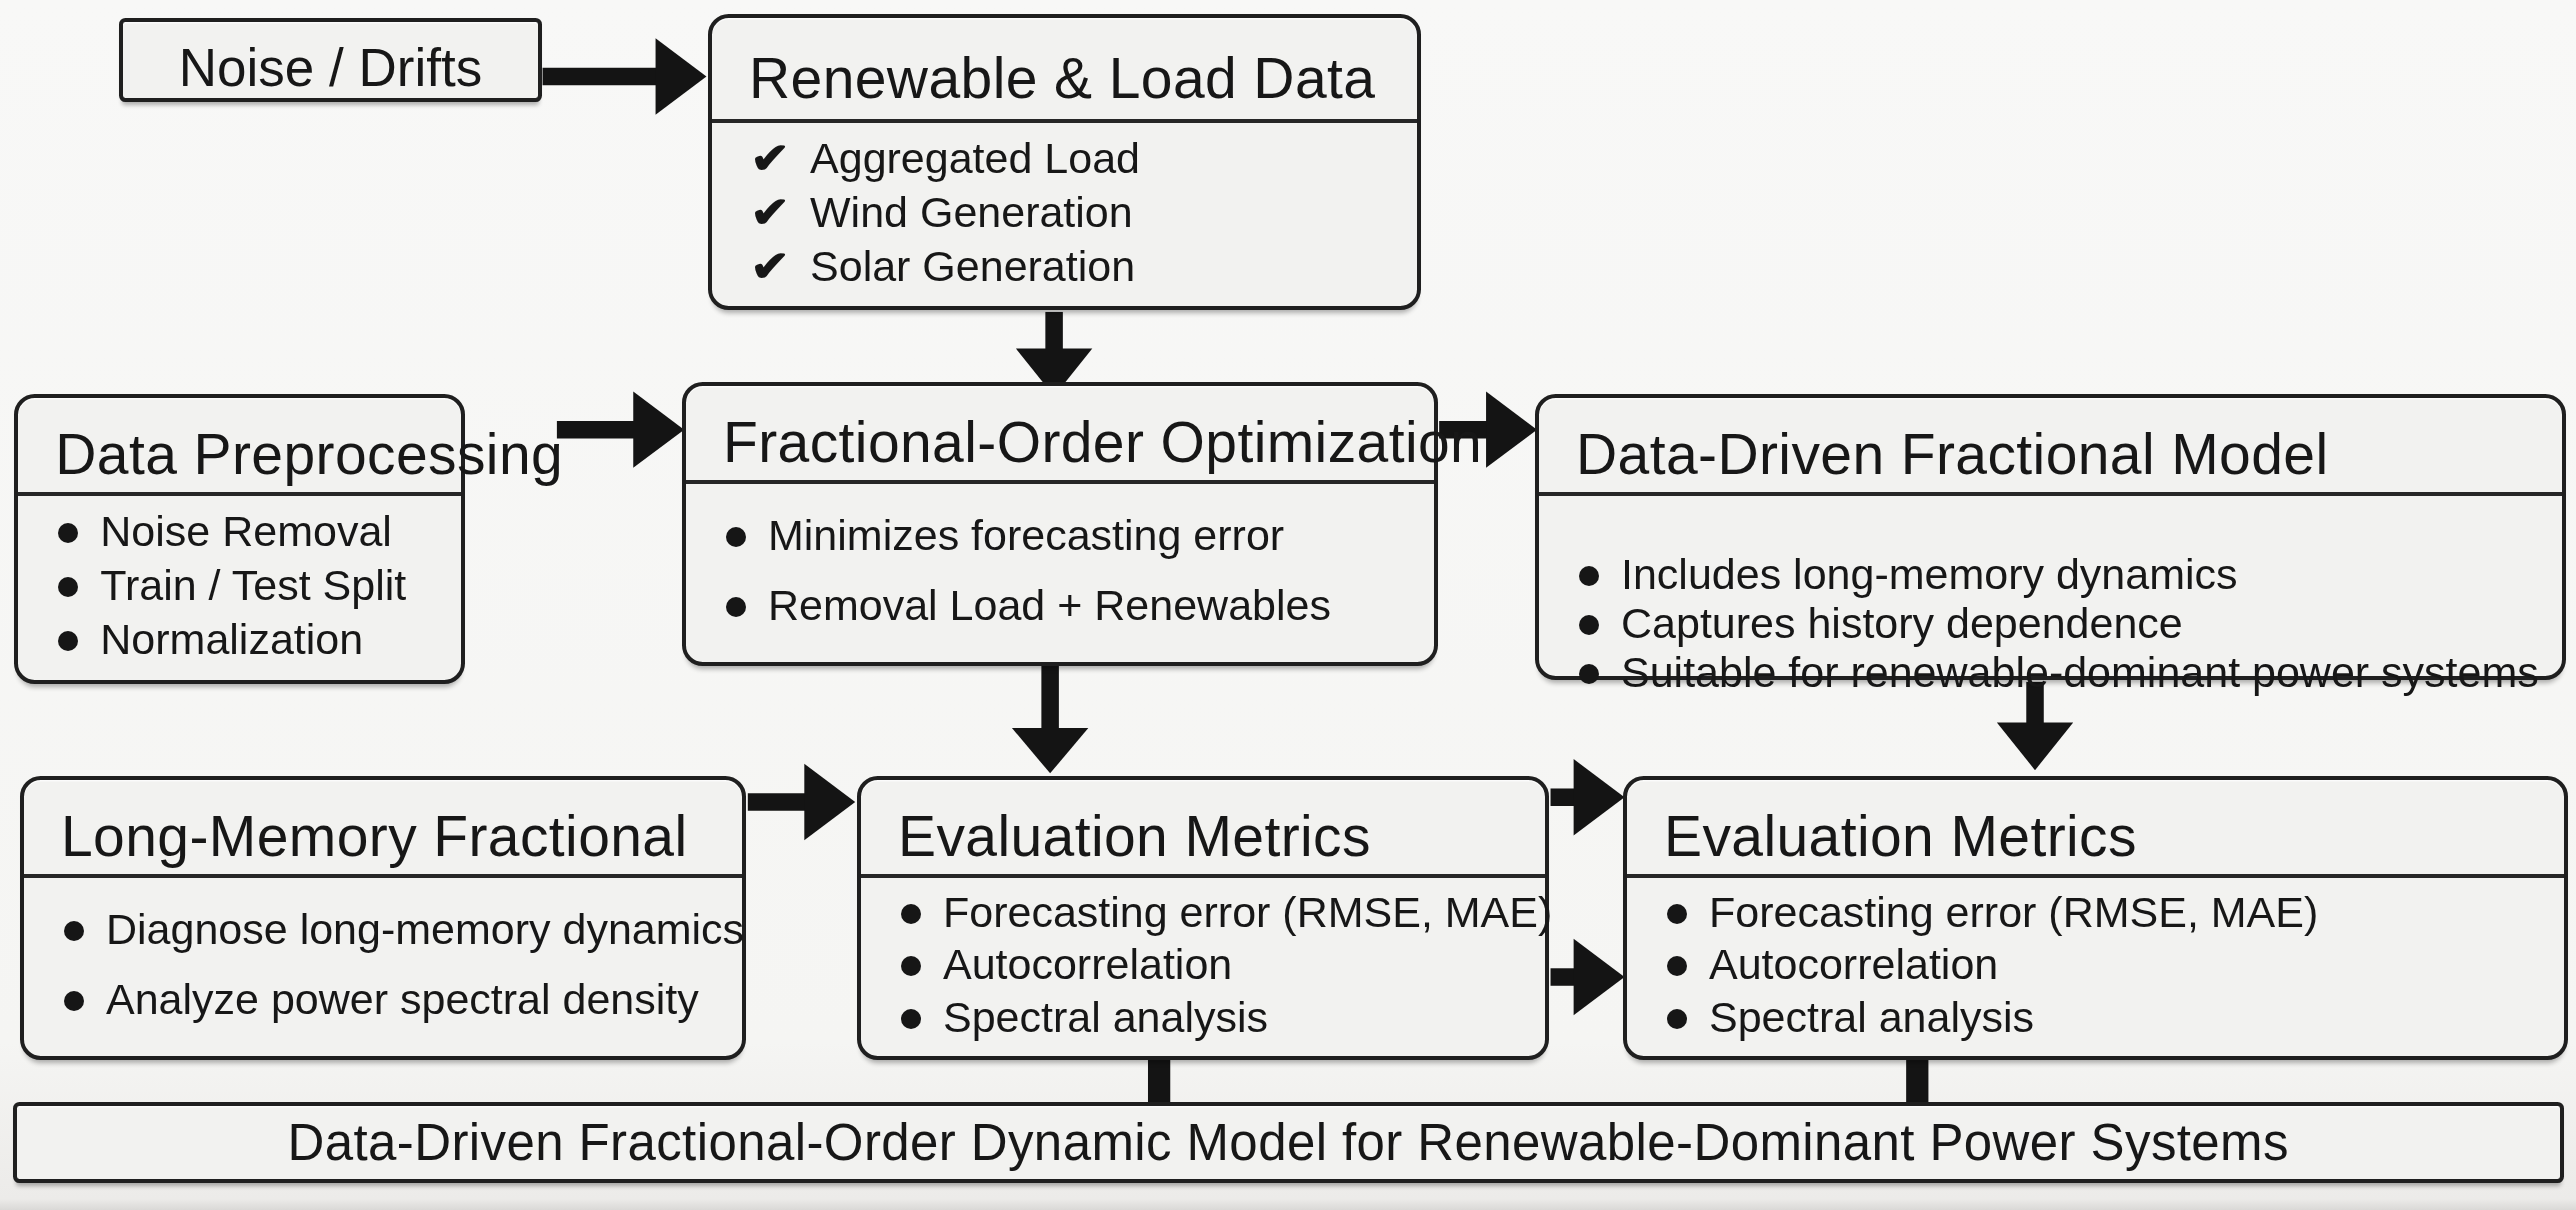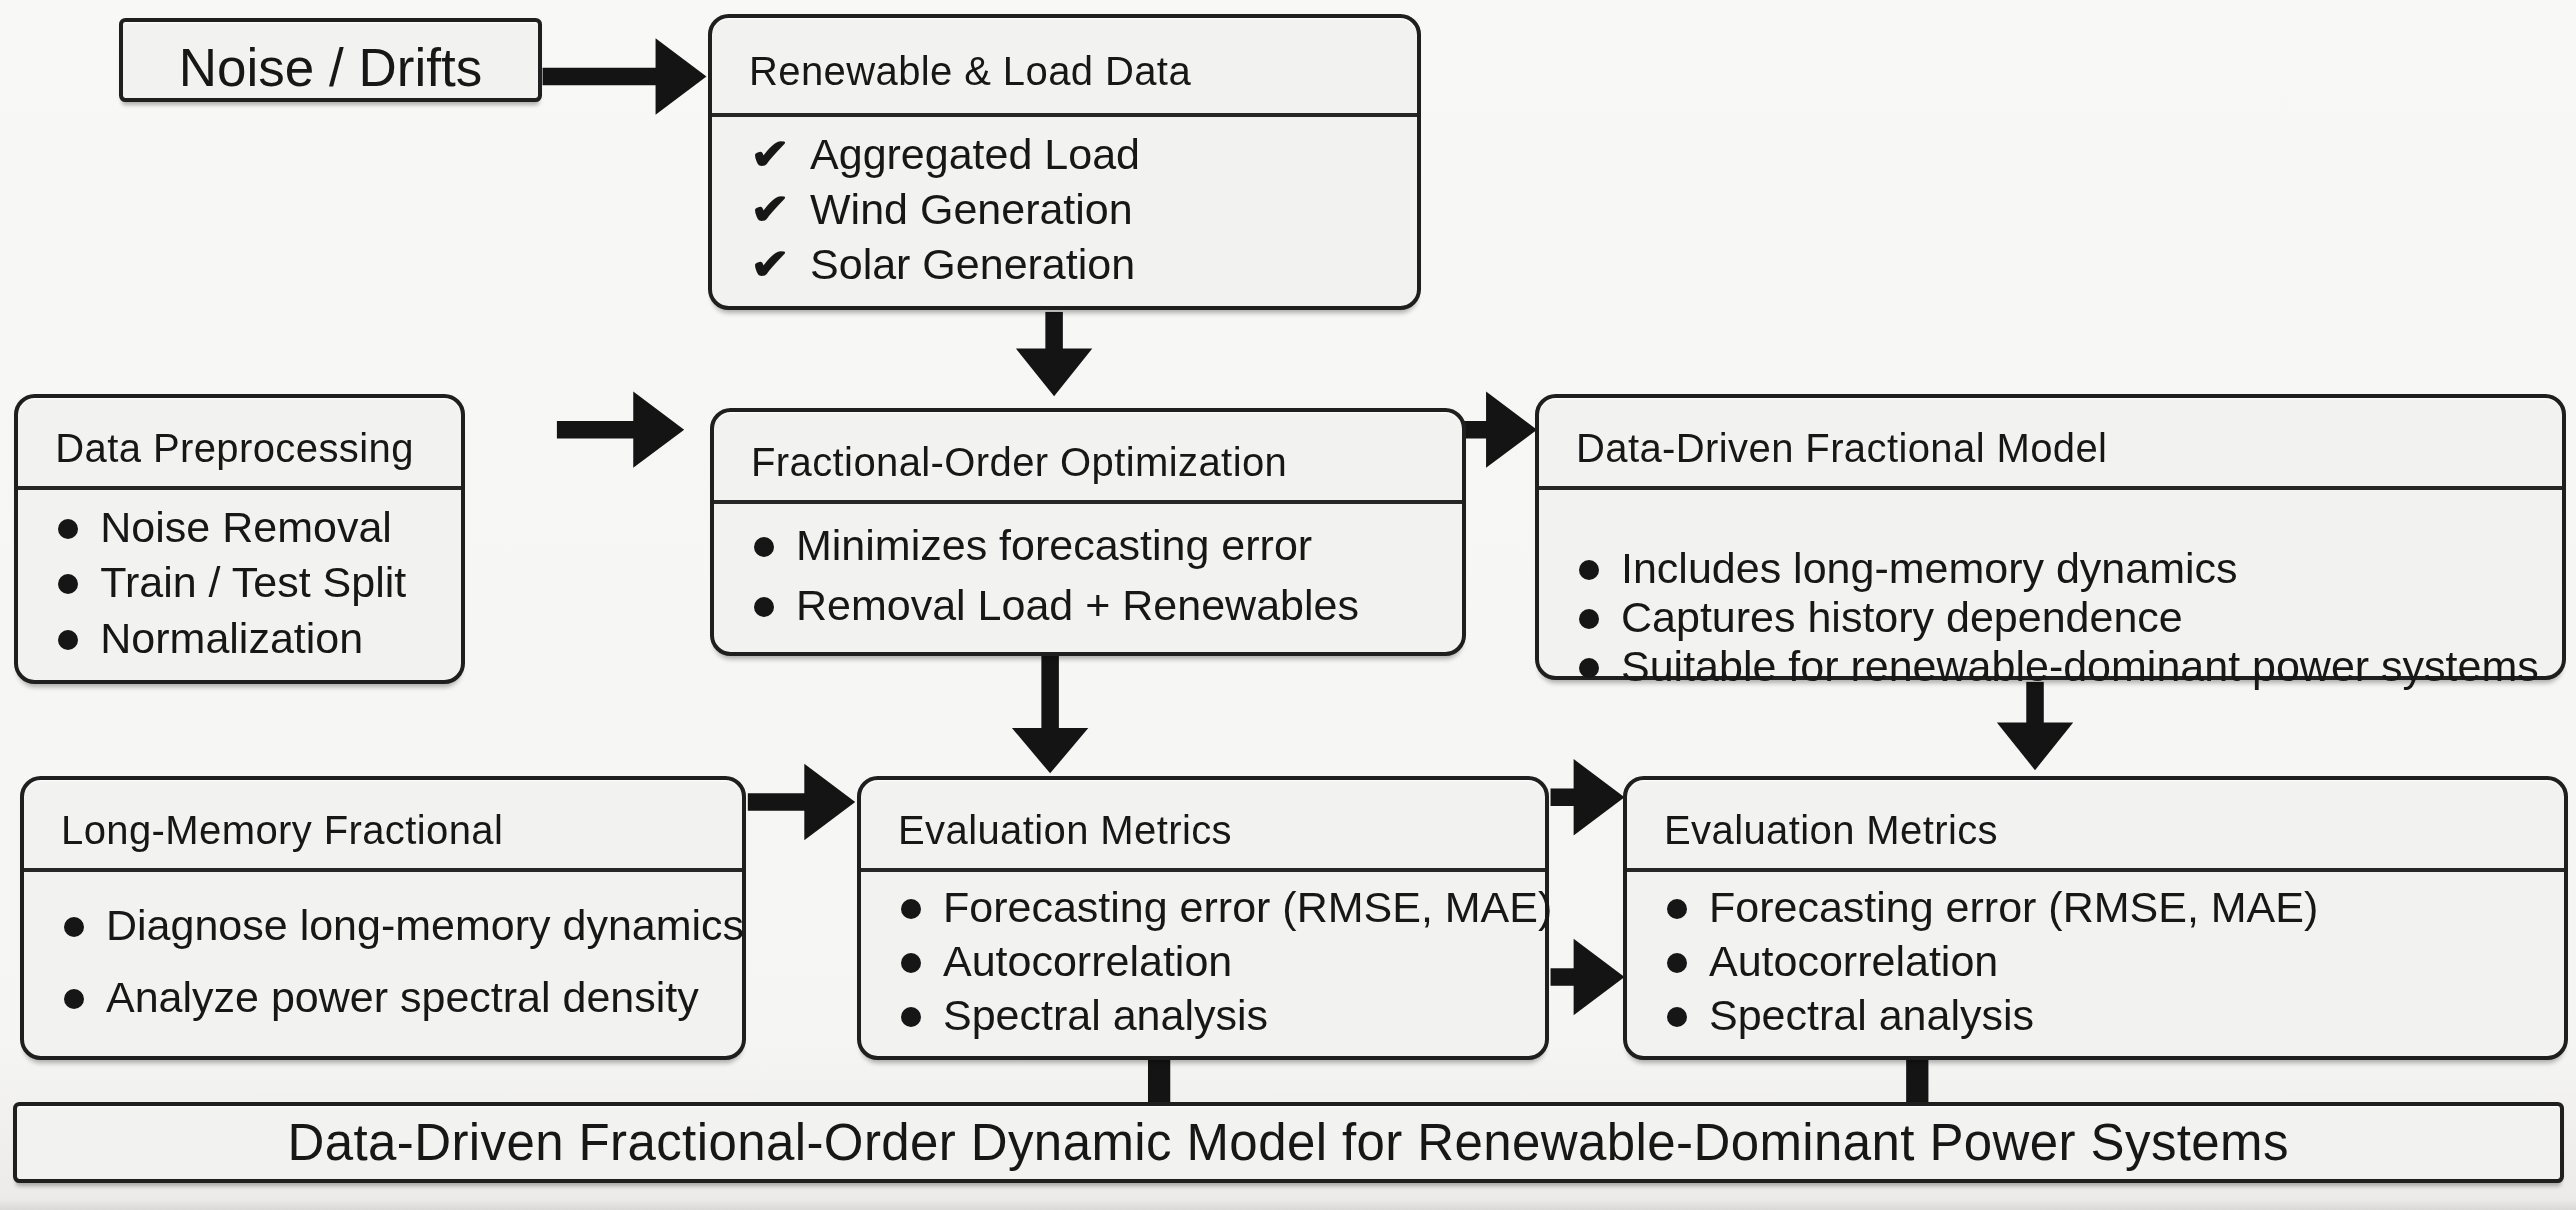--- a/index.html
+++ b/index.html
@@ -23,23 +23,23 @@
     background:#f2f2f0;
     border:4px solid #1f1f1f;
     border-radius:20.7px;
     display:flex;flex-direction:column;
     box-shadow:0 6.4px 4.8px -4px rgba(0,0,0,.30), inset 0 1.6px 0 rgba(255,255,255,.7);
   }
   .node-header{
     flex:0 0 auto;
     display:flex;align-items:center;
     height:76px;
-    padding:12px 19px 0 37px;
+    padding:18px 19px 0 37px;
     border-bottom:4px solid #272727;
-    font-size:40px;
+    font-size:57px;
     letter-spacing:0.4px;
     white-space:nowrap;
   }
   .hdr-tall{height:83px;}
   .node-items{
     flex:1;
     display:flex;flex-direction:column;justify-content:space-evenly;
     padding:6.4px 11px 11px 40px;
     font-size:43px;
     list-style:none;margin:0;
@@ -142,21 +142,21 @@
         <span class="dot"></span>
         <span>Train / Test Split</span>
       </li>
       <li class="item">
         <span class="dot"></span>
         <span>Normalization</span>
       </li>
     </ul>
   </div>
 
-  <div class="node" style="left:682px;top:408px;width:756px;height:248px;margin-left:28px;">
+  <div class="node" style="left:682px;top:382px;width:756px;height:284px;">
     <div class="node-header">Fractional-Order Optimization</div>
     <ul class="node-items">
       <li class="item">
         <span class="dot"></span>
         <span>Minimizes forecasting error</span>
       </li>
       <li class="item">
         <span class="dot"></span>
         <span>Removal Load + Renewables</span>
       </li>

